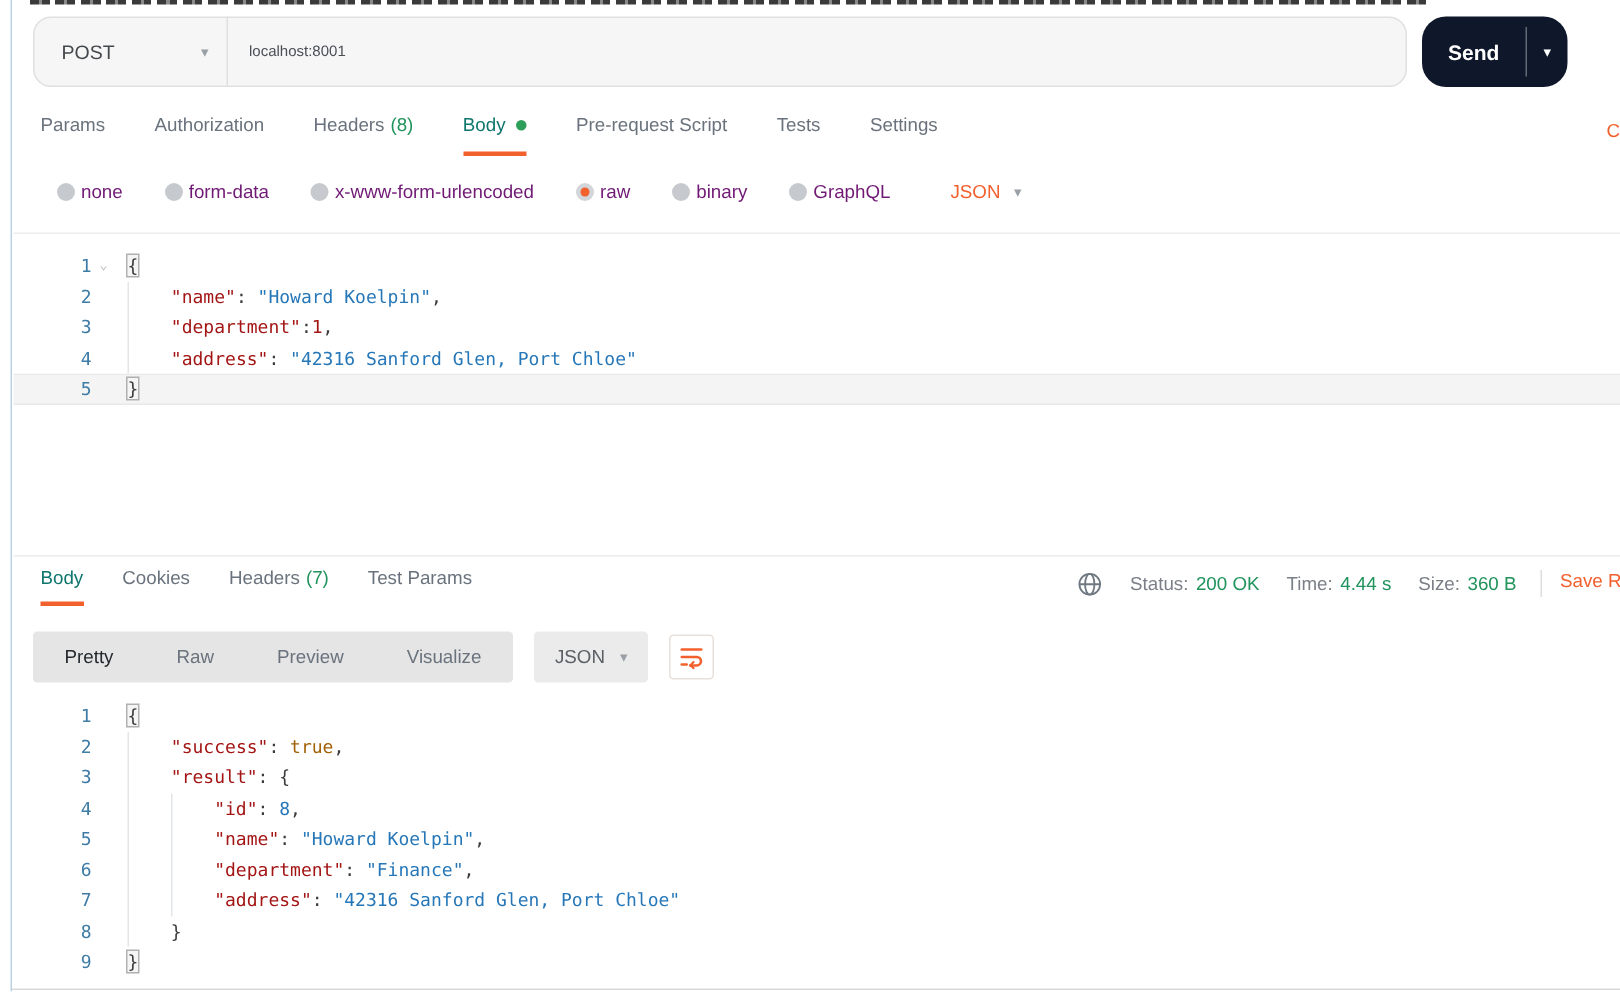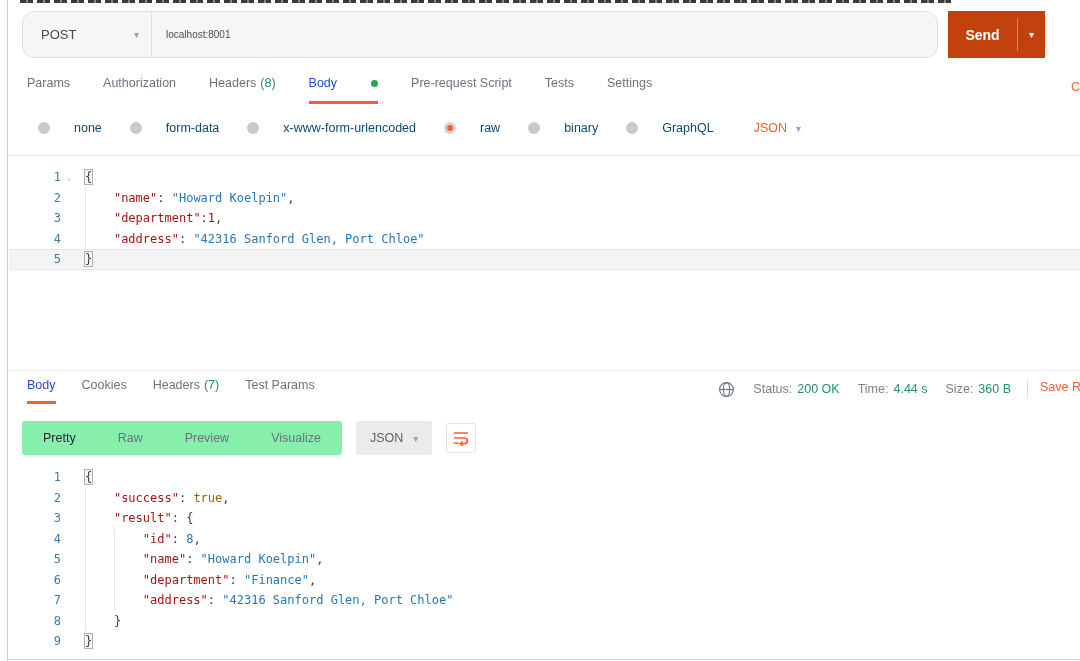--- a/index.html
+++ b/index.html
@@ -14,44 +14,44 @@
 
   
   .url-row { position:absolute; left:22px; top:11px; width:1023px; height:47px; display:flex; }
   .method-url { flex:1; display:flex; align-items:center; background:#f6f6f6;
     border:1px solid #e0e0e0; border-radius:12px; margin-right:10px; }
   .method { width:128px; padding:0 12px 0 18px; display:flex; align-items:center;
     justify-content:space-between; color:#45494e; font-size:13px; cursor:pointer; }
   .caret { color:#9aa0a6; font-size:10px; }
   .url-sep { width:1px; align-self:stretch; background:#e0e0e0; }
   .url-text { padding-left:14px; font-size:10px; color:#4a4f55; }
-  .send-btn { width:97px; background:#c2410c; border-radius:0; display:flex; color:#fff; cursor:pointer; }
+  .send-btn { width:97px; background:#0f172a; border-radius:16px; display:flex; color:#fff; cursor:pointer; }
   .send-main { flex:1; display:flex; align-items:center; justify-content:center;
     font-size:14px; font-weight:bold; }
   .send-sep { width:1px; background:rgba(255,255,255,.35); margin:7px 0; }
   .send-caret { width:27px; display:flex; align-items:center; justify-content:center; font-size:10px; color:#fff; }
 
   
   .req-tabs { position:absolute; left:27px; top:76px; right:20px; display:flex; }
   .tab { margin-right:33px; font-size:12.5px; color:#6a737d; padding-bottom:11px;
     border-bottom:3px solid transparent; cursor:pointer; display:flex; align-items:center; }
-  .tab.active { color:#1d4ed8; border-bottom-color:#f2602e;gap:27px; }
+  .tab.active { color:#0f766e; border-bottom-color:#f2602e; }
   .tab .count { color:#21935c; margin-left:4px; }
   .tab .dot { width:7px; height:7px; border-radius:50%; background:#2e9e5b; margin-left:7px; }
   .cookies-clip { position:absolute; right:0; top:80px; width:9px; overflow:hidden;
     color:#f2602e; font-size:12.5px; white-space:nowrap; cursor:pointer; }
 
   
   .modes { position:absolute; left:38px; top:121px; display:flex; align-items:center; }
   .mode { display:flex; align-items:center; margin-right:28px; cursor:pointer; }
   .radio { width:12px; height:12px; border-radius:50%; background:#c6cacf; position:relative; flex:none; }
   .mode.selected .radio { background:#d2d5d9; }
   .mode.selected .radio::after { content:""; position:absolute; left:3px; top:3px;
     width:6px; height:6px; border-radius:50%; background:#f2602e; }
-  .mode-label { margin-left:24px; font-size:12.5px; color:#0c4a6e; }
+  .mode-label { margin-left:4px; font-size:12.5px; color:#701a75; }
   .lang { display:flex; align-items:center; margin-left:12px; cursor:pointer; }
   .lang-label { color:#f2602e; font-size:12.5px; }
   .lang .caret { margin-left:9px; }
 
   .hdiv { position:absolute; left:9px; right:0; border-top:1px solid #ececec; }
 
   
   .editor { position:absolute; left:9px; right:0; padding-top:5px;
     font-family:"DejaVu Sans Mono", monospace; font-size:12px; }
   .ed-line { display:flex; align-items:center; height:20.5px; position:relative; }
@@ -76,21 +76,21 @@
   .meta-group { display:flex; align-items:center; margin-left:18px; font-size:12.5px; }
   .meta-label { color:#7b8088; margin-right:5px; }
   .meta-value { color:#21935c; }
   .globe { display:flex; align-items:center; margin-left:0; cursor:pointer; }
   .meta-sep { width:1px; height:18px; background:#ddd; margin-left:16px; }
   .save-clip { width:40px; overflow:hidden; white-space:nowrap; color:#f2602e;
     font-size:12.5px; margin-left:12px; cursor:pointer; }
 
   
   .view-row { position:absolute; left:22px; top:421px; display:flex; align-items:center; }
-  .segmented { display:flex; background:#86efac; border-radius:3px; height:34px; align-items:center; }
+  .segmented { display:flex; background:#e5e5e5; border-radius:3px; height:34px; align-items:center; }
   .seg-item { padding:0 21px; font-size:12.5px; color:#6a737d; cursor:pointer; }
   .seg-item.active { color:#24292e; }
   .lang-btn { margin-left:14px; height:34px; background:#ebebeb; border-radius:3px;
     display:flex; align-items:center; padding:0 14px; cursor:pointer; }
   .lang-btn .lbl { font-size:12.5px; color:#5a6066; margin-right:10px; }
   .wrap-btn { margin-left:14px; width:30px; height:30px; border:1px solid #e8e0da;
     border-radius:3px; background:#fff; display:flex; align-items:center; justify-content:center; cursor:pointer; }
 </style>
 </head>
 <body>

